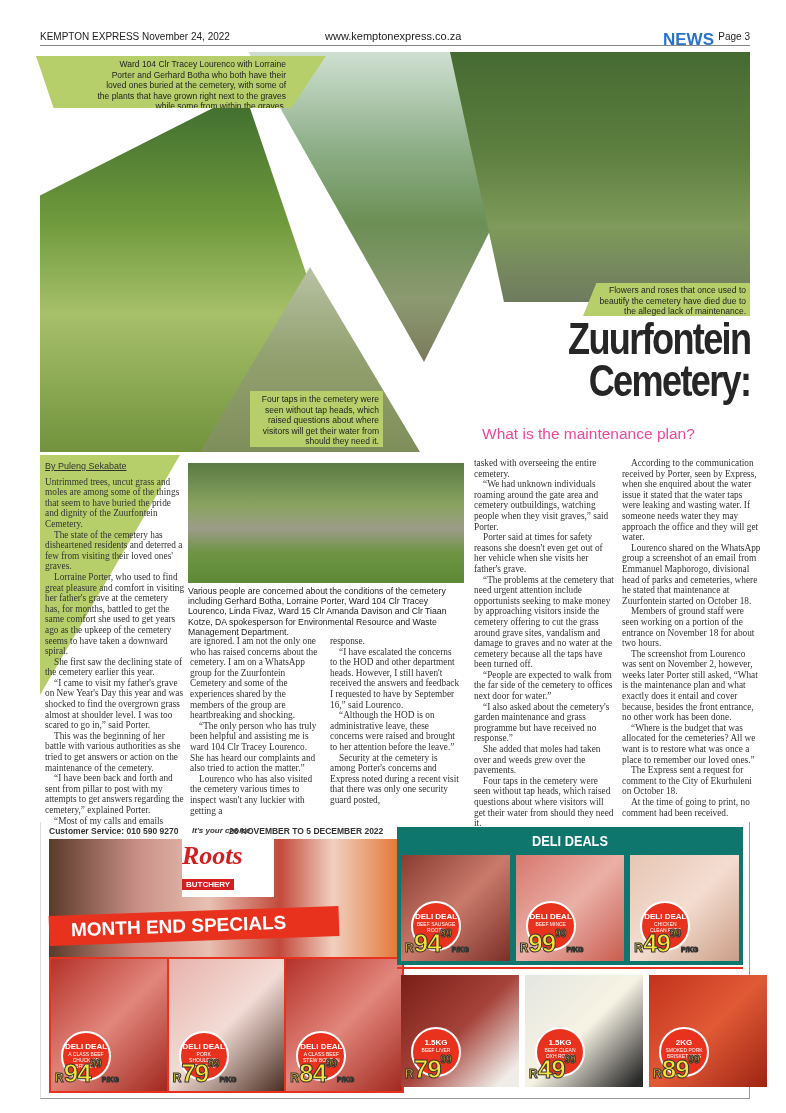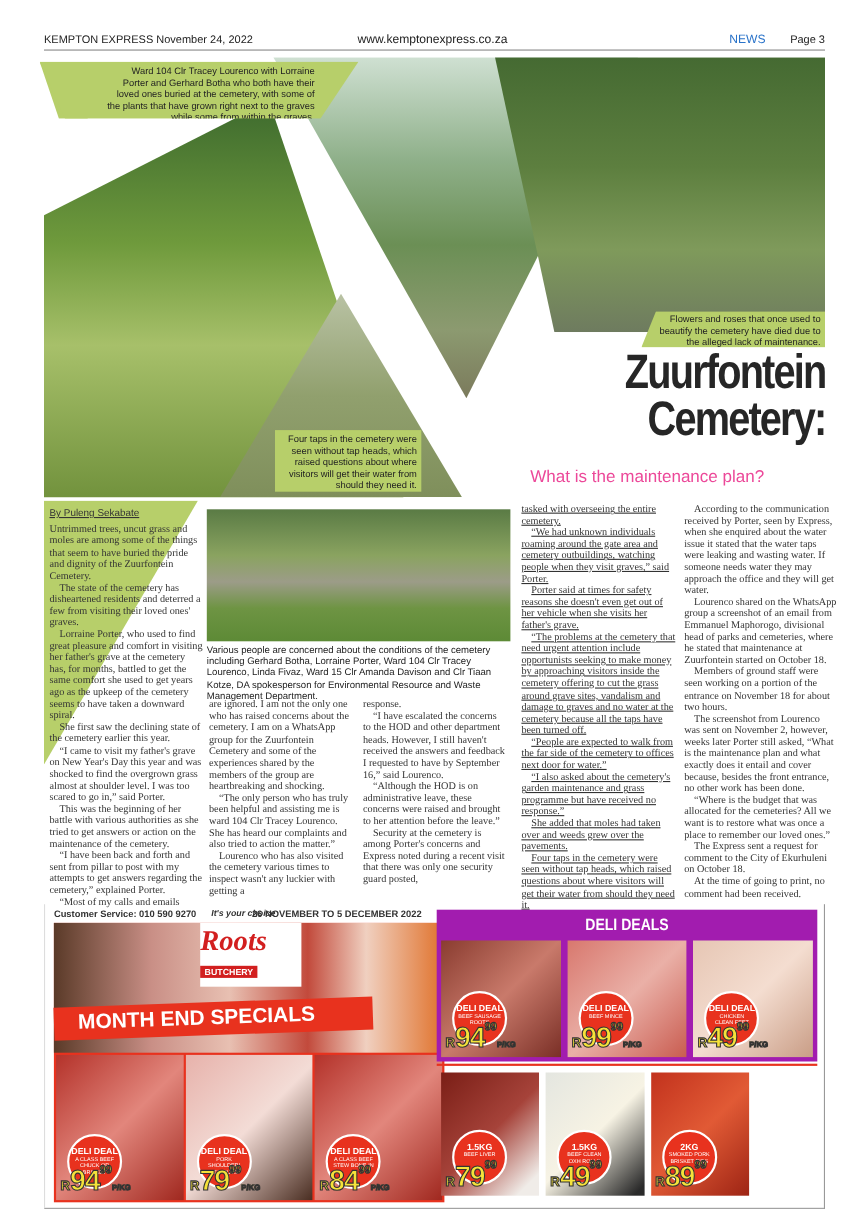--- a/index.html
+++ b/index.html
@@ -4,21 +4,21 @@
 <style>
   * { box-sizing: border-box; margin: 0; padding: 0; }
   html, body { width: 786px; height: 1113px; background: #ffffff; overflow: hidden; }
   body { position: relative; font-family: "Liberation Serif", serif; color: #222; }
 
   
   .masthead { position: absolute; left: 40px; top: 30px; width: 710px; height: 16px;
     border-bottom: 1px solid #888; font-family: "Liberation Sans", sans-serif; font-size: 10px; color: #222; }
   .mh-left { position: absolute; left: 0; top: 1px; }
   .mh-center { position: absolute; left: 285px; top: 0; font-size: 11px; }
-  .mh-news { position: absolute; left: 623px; top: 0; color: #2a73c9; font-weight: normal; font-size: 11px; }
+  .mh-news { position: absolute; left: 623px; top: 0; color: #2a73c9; font-weight: bold; font-size: 17px; }
   .mh-page { position: absolute; right: 0; top: 1px; }
 
   
   .collage { position: absolute; left: 40px; top: 52px; width: 710px; height: 400px; overflow: hidden; }
   .tri { position: absolute; }
   .photo-left { left: 0; top: 40px; width: 330px; height: 370px;
     background: linear-gradient(180deg,#3d6a2e 0%,#6f9a3c 35%,#a7c06a 60%,#6e8f3a 100%);
     clip-path: polygon(0 28%, 62% 0, 100% 100%, 0 100%); }
   .photo-center { left: 150px; top: 0; width: 390px; height: 310px;
     background: linear-gradient(180deg,#cfe0d2 0%,#8fb08a 30%,#6b8f55 55%,#8c9a70 80%,#7b7a5c 100%);
@@ -47,21 +47,21 @@
   
   .green-corner { position: absolute; left: 40px; top: 455px; width: 140px; height: 240px; background: #b7cf6a;
     clip-path: polygon(0 0, 100% 0, 0 100%); }
   .col { position: absolute; font-size: 9.3px; line-height: 10.6px; color: #333; }
   .col p { text-indent: 9px; }
   .col p.noind { text-indent: 0; }
   .byline { text-decoration: underline; font-family: "Liberation Sans", sans-serif; font-size: 9px; margin-bottom: 5px; display: block; }
   .col1 { left: 45px; top: 461px; width: 140px; }
   .col2 { left: 190px; top: 636px; width: 130px; }
   .col3 { left: 330px; top: 636px; width: 130px; }
-  .col4 { left: 474px; top: 458px; width: 140px; text-decoration: underline; }
+  .col4 { left: 474px; top: 458px; width: 140px; }
   .col5 { left: 622px; top: 458px; width: 140px; }
 
   .group-photo { position: absolute; left: 188px; top: 463px; width: 276px; height: 120px;
     background: linear-gradient(180deg,#5a7b45 0%,#8aa360 35%,#9c9c88 55%,#6e9443 75%,#5d8a36 100%); }
   .group-caption { position: absolute; left: 188px; top: 586px; width: 278px; font-family: "Liberation Sans", sans-serif;
     font-size: 8.7px; line-height: 10.2px; color: #222; }
 
   
   .ad { position: absolute; left: 40px; top: 822px; width: 710px; height: 277px; border-right: 1px solid #999; border-bottom: 1px solid #999; border-left: 1px solid #ddd; }
   .ad-topline { position: absolute; left: 8px; top: 4px; width: 355px; font-family: "Liberation Sans", sans-serif; font-size: 8.5px; font-weight: bold; color: #333; }
@@ -84,28 +84,28 @@
   .badge .b-title { font-weight: bold; font-size: 8px; margin-top: 9px; }
   .badge .b-desc { font-size: 5px; line-height: 6px; padding: 0 3px; }
   .price { position: absolute; left: 4px; bottom: 2px; font-family: "Liberation Sans", sans-serif; font-weight: bold; color: #f5e23a;
     -webkit-text-stroke: 1px #333; }
   .price .r { font-size: 12px; }
   .price .main { font-size: 26px; letter-spacing: -1px; }
   .price .cents { font-size: 10px; vertical-align: top; }
   .price .unit { font-size: 7px; }
 
   .ad-right { position: absolute; left: 356px; top: 5px; width: 346px; height: 266px; }
-  .deli-head { position: absolute; left: 0; top: 0; width: 346px; height: 138px; background: #a21caf; }
+  .deli-head { position: absolute; left: 0; top: 0; width: 346px; height: 138px; background: #0f766e; }
   .deli-title { text-align: center; color: #fff; font-family: "Liberation Sans", sans-serif; font-weight: bold; font-size: 15px; line-height: 28px; transform: scaleX(0.85); }
   .deli-row { position: absolute; left: 4px; top: 28px; width: 338px; height: 106px; display: flex; gap: 6px; }
   .deli-row .prod { background: linear-gradient(135deg,#8a3c30,#c97a6b 50%,#7a2f26); }
   .deli-row .prod.mince { background: linear-gradient(135deg,#d8786e,#eab0a7 50%,#c95c50); }
   .deli-row .prod.feet { background: linear-gradient(135deg,#e6c6b4,#f4ddd0 50%,#c99d86); }
   .deli-line { position: absolute; left: 0; top: 140px; width: 346px; height: 2px; background: #e8321e; }
-  .deli-row2 { position: absolute; left: 4px; top: 148px; width: 280px; height: 112px; display: flex; gap: 6px; }
+  .deli-row2 { position: absolute; left: 4px; top: 148px; width: 366px; height: 112px; display: flex; gap: 6px; }
   .deli-row2 .prod { background: linear-gradient(135deg,#7a1e16,#a6433a 50%,#f0ece8 90%); }
   .deli-row2 .prod.rolls { background: linear-gradient(135deg,#e4e6e0,#f7f3e4 50%,#2a2a2a 95%); }
   .deli-row2 .prod.ribs { background: linear-gradient(135deg,#c2321d,#e15a35 50%,#9d2414); }
 </style>
 </head>
 <body>
 
 <div class="masthead">
   <span class="mh-left">KEMPTON EXPRESS November 24, 2022</span>
   <span class="mh-center">www.kemptonexpress.co.za</span>

